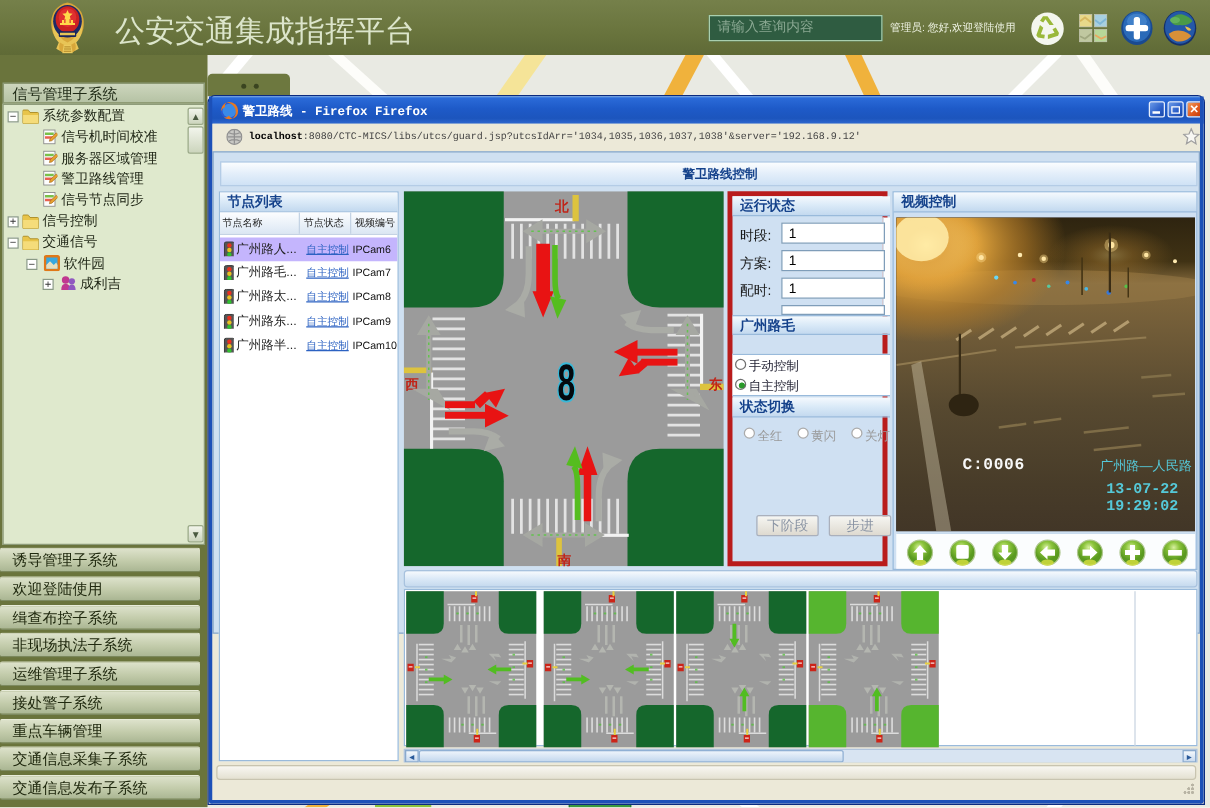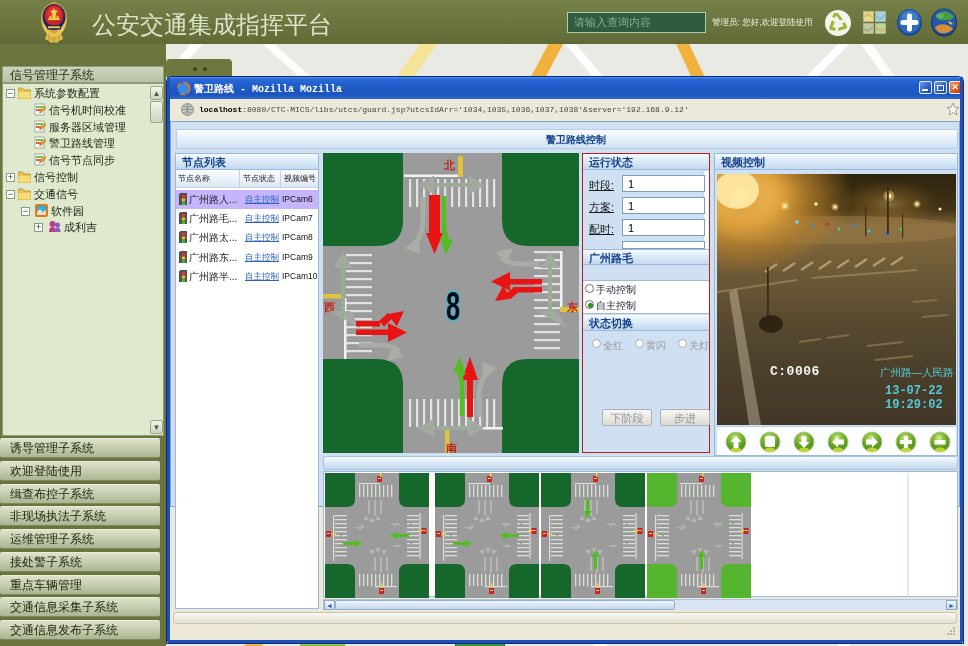--- a/index.html
+++ b/index.html
@@ -47,22 +47,22 @@
 #banner { left:5px; top:7px; width:782px; height:20px; background:linear-gradient(180deg,#fbfdfe 0%,#e3eefa 50%,#cfe2f5 100%); border:1px solid #b4cce6; color:#15428b; font-size:10px; font-weight:bold; text-align:center; text-indent:18px; line-height:19px; }
 #nodepanel { left:4px; top:31px; width:144px; height:456px; background:#fff; border:1px solid #99badb; overflow:hidden; }
 #colhead { left:0; top:16px; width:142px; height:18px; background:linear-gradient(180deg,#fcfdfe 0%,#eaf1f9 55%,#dbe7f3 100%); border-bottom:1px solid #c4d3e4; }
 .col { position:absolute; top:0; height:17px; font-size:8px; color:#222; line-height:18px; padding-left:2px; border-right:1px solid #c4d3e4; }
 .nrow { position:absolute; left:0; width:142px; height:19px; font-size:11px; line-height:19px; }
 .tl { position:absolute; left:3px; top:3px; width:8px; height:12px; }
 .nm { position:absolute; left:13px; color:#222; font-size:10px; }
 .lk { position:absolute; left:69px; color:#2c62c2; font-size:8.5px; text-decoration:underline; }
 .cam { position:absolute; left:106px; color:#111; font-size:8.5px; }
 #crossing { left:152px; top:31px; width:256px; height:300px; }
-#ctrlpanel { left:411px; top:31px; width:128px; height:300px; background:#cfe0f2; border:1px solid #b91c1c; }
-.flabel { position:absolute; left:6px; font-size:11px; color:#1a1a1a;text-decoration:underline; }
+#ctrlpanel { left:411px; top:31px; width:128px; height:300px; background:#cfe0f2; border:4px solid #b91c1c; }
+.flabel { position:absolute; left:6px; font-size:11px; color:#1a1a1a; }
 .finput { position:absolute; left:39px; width:83px; height:17px; background:#fff; border:1px solid #7f9db9; font-size:11px; padding:2px 0 0 5px; }
 .radio { position:absolute; width:9px; height:9px; border-radius:50%; background:#fff; border:1px solid #707070; }
 .rlabel { position:absolute; font-size:10px; color:#223; }
 .dis { border-color:#aaa; color:#999; }
 .gbtn { position:absolute; width:50px; height:17px; background:linear-gradient(180deg,#f6f6f2,#dedad0); border:1px solid #aab0bc; border-radius:2px; font-size:11px; color:#8a94a4; text-align:center; line-height:16px; }
 #videopanel { left:543px; top:31px; width:244px; height:303px; background:#cfe0f2; border:1px solid #99badb; }
 #video { left:2px; top:20px; width:239px; height:251px; background:#1c1107; overflow:hidden; }
 #vbtns { left:2px; top:272px; width:239px; height:29px; background:#fbfdfe; border-top:1px solid #b8d0e8; }
 #hband { left:152px; top:334px; width:635px; height:14px; background:linear-gradient(180deg,#f7fafd 0%,#dbe9f7 50%,#c6daee 100%); border:1px solid #a8c2de; border-radius:3px; }
 #thumbs { left:152px; top:349px; width:635px; height:126px; background:#fff; border:1px solid #99badb; }
@@ -234,21 +234,21 @@
   </div>
   <div id="win" class="abs">
     <div id="titlebar" class="abs"></div>
     <svg class="abs" style="left:9px;top:4px" width="15" height="15" viewBox="0 0 15 15">
       <circle cx="7.5" cy="7.5" r="7" fill="#2a5ad0"></circle>
       <circle cx="7.5" cy="7.5" r="5.5" fill="#3a8ae8"></circle>
       <path d="M7.5 0.5 A7 7 0 0 1 14.5 7.5 A7 7 0 0 1 10 14 Q14 10 12 5.5 Q10 1.5 5 1 Z" fill="#e87820"></path>
       <path d="M5 1 Q1 3 0.8 8 Q2 5 4 4.5 Q3.5 3 5 1" fill="#e87820"></path>
       <path d="M10 14 Q6 15 3 13 Q6 13 7 11.5 Q9 13.5 10 14" fill="#e87820"></path>
     </svg>
-    <div id="wtitle" class="abs">警卫路线 - Mozilla Mozilla</div>
+    <div id="wtitle" class="abs">警卫路线 - Firefox Firefox</div>
     <div class="wbtn" style="left:752px;background:linear-gradient(135deg,#6a9ae8 0%,#2a5ec8 60%,#1a48a8 100%)">
         <div style="position:absolute;left:2px;top:7px;width:6px;height:2px;background:#fff"></div>
       </div>
     <div class="wbtn" style="left:767px;background:linear-gradient(135deg,#6a9ae8 0%,#2a5ec8 60%,#1a48a8 100%)">
         <div style="position:absolute;left:2px;top:2.5px;width:7px;height:6px;border:1.6px solid #fff"></div>
       </div>
     <div class="wbtn" style="left:782px;background:linear-gradient(135deg,#f0a060 0%,#e05a20 55%,#c03808 100%)">
         <div style="position:absolute;left:1.5px;top:0px;color:#fff;font-weight:bold;font-size:9px">✕</div>
       </div>
     <div id="urlbar" class="abs">

